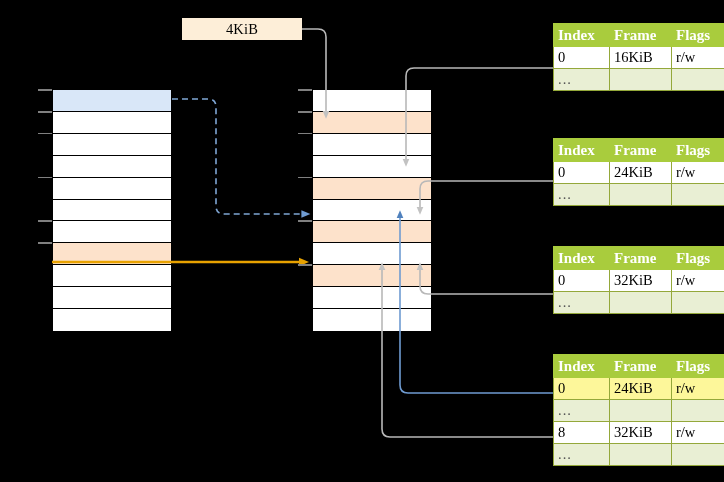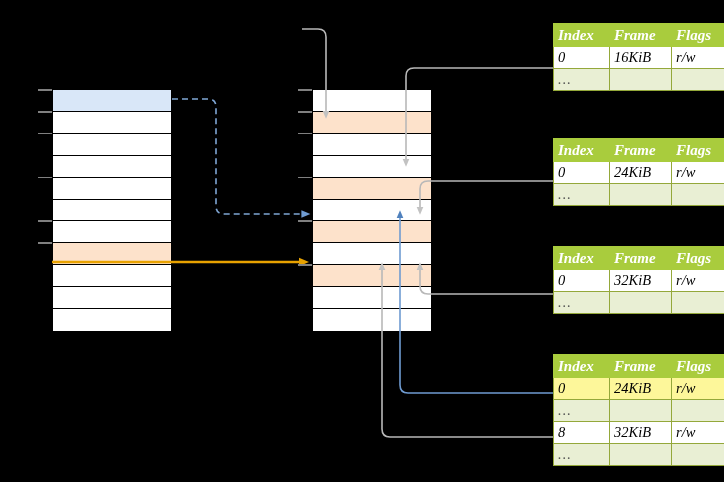--- a/index.html
+++ b/index.html
@@ -20,38 +20,39 @@
   
   .sizelabel{position:absolute;background:#fdeed8;color:#000;
              display:flex;align-items:center;justify-content:center;
              font-size:14.5px;letter-spacing:.2px;}
 
   
   .ptable{position:absolute;border-collapse:collapse;background:#fff;
           table-layout:fixed;}
   .ptable td,.ptable th{border:1px solid #94a83a;padding:1px 4px;
           font-size:14.5px;color:#000;height:22px;box-sizing:border-box;
-          text-align:left;overflow:hidden;white-space:nowrap;font-style:italic;}
+          text-align:left;overflow:hidden;white-space:nowrap;}
   .ptable th{background:#a9cc3d;color:#fff;font-weight:bold;font-size:15px;
           border:1px solid #a9cc3d;height:23px;}
   .ptable td.val{background:#fff;}
   .ptable tr.dots td{background:#e9efd4;color:#555;letter-spacing:1px;}
   .hl{background:#fdf79a !important;}
   .c-idx{width:56px;}
   .c-frm{width:62px;margin-left:14px;}
   .c-flg{width:54px;}
 
   svg.wires{position:absolute;left:0;top:0;width:724px;height:482px;
             pointer-events:none;}
 </style>
 </head>
 <body>
 
 <div id="stage">
 
+  <div class="sizelabel" style="left:182px;top:18px;width:120px;height:22px;">4KiB</div>
 
   <div class="memcol" style="left:52px;top:89px;width:120px;height:241px;">
       <div class="memrow blue" style="height: 21.9091px;"></div>
       <div class="memrow white" style="height: 21.9091px;"></div>
       <div class="memrow white" style="height: 21.9091px;"></div>
       <div class="memrow white" style="height: 21.9091px;"></div>
       <div class="memrow white" style="height: 21.9091px;"></div>
       <div class="memrow white" style="height: 21.9091px;"></div>
       <div class="memrow white" style="height: 21.9091px;"></div>
       <div class="memrow peach" style="height: 21.9091px;"></div>

